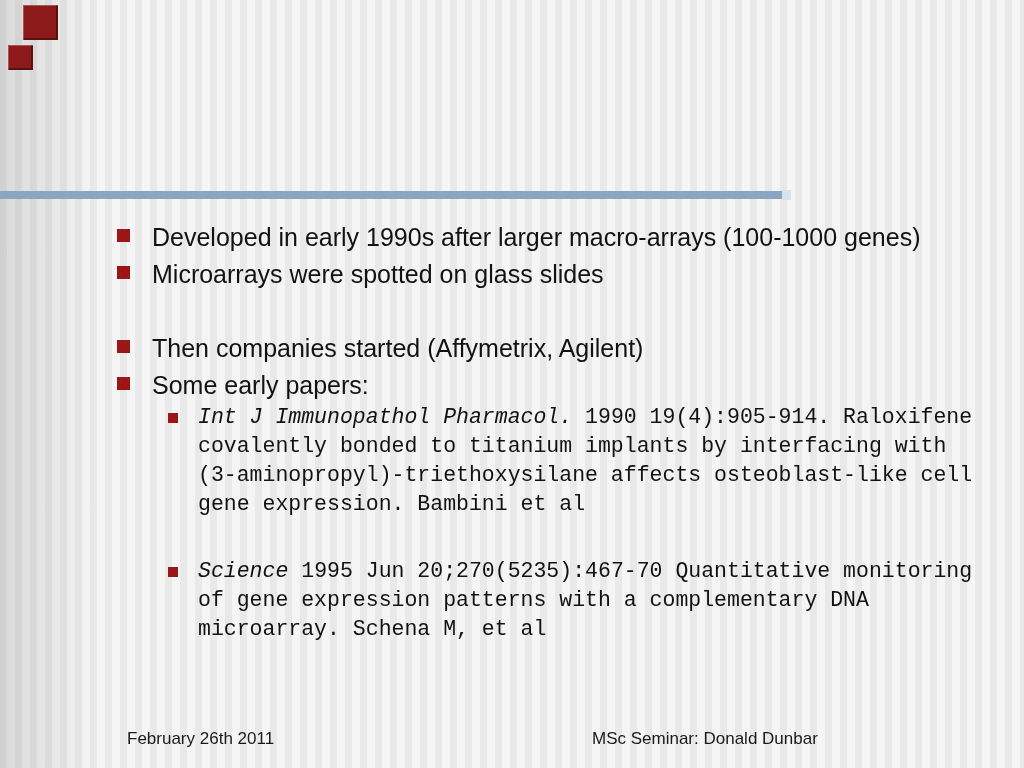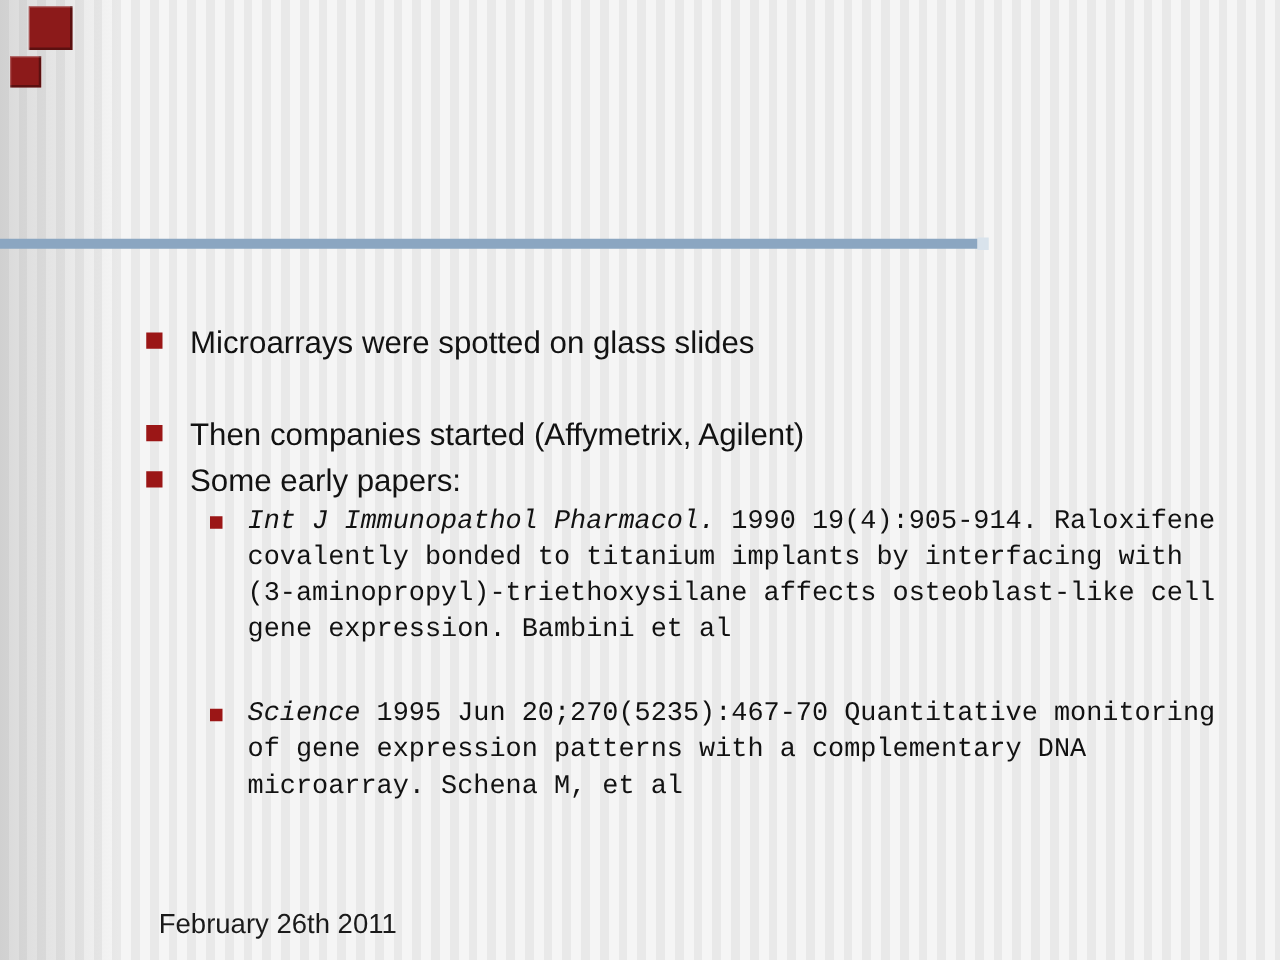--- a/index.html
+++ b/index.html
@@ -49,40 +49,44 @@
   }
   .s-row{position:absolute;left:168px;display:flex;font-family:Liberation Mono, monospace;}
   .s-mark{
     flex:0 0 auto;width:10px;height:10px;margin-top:10px;margin-right:20px;
   }
   .s-text{
     font-size:21.5px;line-height:29px;color:#121212;width:795px;
   }
   .s-text .jrnl{font-style:italic;}
   .footer-left,.footer-right{
-    position:absolute;top:729px;font-size:22px;line-height:20px;color:#1a1a1a;white-space:nowrap;
+    position:absolute;top:729px;font-size:17px;line-height:20px;color:#1a1a1a;white-space:nowrap;
   }
   .footer-left{left:127px;}
   .footer-right{left:592px;}
 </style>
 </head>
 <body>
 
 <div class="slide">
   <div class="edge-shade"></div>
 
   <div class="sq sq-a">
     <div class="sq-inner" style="background: rgb(140, 26, 26);"></div>
   </div>
   <div class="sq sq-b">
     <div class="sq-inner" style="background: rgb(140, 26, 26);"></div>
   </div>
 
   <div class="rule" style="background: rgb(139, 166, 193);"></div>
 
+  <div class="b-row" style="top:222px">
+    <span class="b-mark" style="background: rgb(155, 22, 22);"></span>
+    <span class="b-text">Developed in early 1990s after larger macro-arrays (100-1000 genes)</span>
+  </div>
   <div class="b-row" style="top:259px">
     <span class="b-mark" style="background: rgb(155, 22, 22);"></span>
     <span class="b-text">Microarrays were spotted on glass slides</span>
   </div>
   <div class="b-row" style="top:333px">
     <span class="b-mark" style="background: rgb(155, 22, 22);"></span>
     <span class="b-text">Then companies started (Affymetrix, Agilent)</span>
   </div>
   <div class="b-row" style="top:370px">
     <span class="b-mark" style="background: rgb(155, 22, 22);"></span>
@@ -92,13 +96,14 @@
   <div class="s-row" style="top:403px">
     <span class="s-mark" style="background: rgb(155, 22, 22);"></span>
     <span class="s-text"><span class="jrnl">Int J Immunopathol Pharmacol.</span><span> 1990 19(4):905-914. Raloxifene covalently bonded to titanium implants by interfacing with (3-aminopropyl)-triethoxysilane affects osteoblast-like cell gene expression. Bambini et al</span></span>
   </div>
   <div class="s-row" style="top:557px">
     <span class="s-mark" style="background: rgb(155, 22, 22);"></span>
     <span class="s-text"><span class="jrnl">Science</span><span> 1995 Jun 20;270(5235):467-70 Quantitative monitoring of gene expression patterns with a complementary DNA microarray. Schena M, et al</span></span>
   </div>
 
   <div class="footer-left">February 26th 2011</div>
+  <div class="footer-right">MSc Seminar: Donald Dunbar</div>
 </div>
 
 </body></html>

